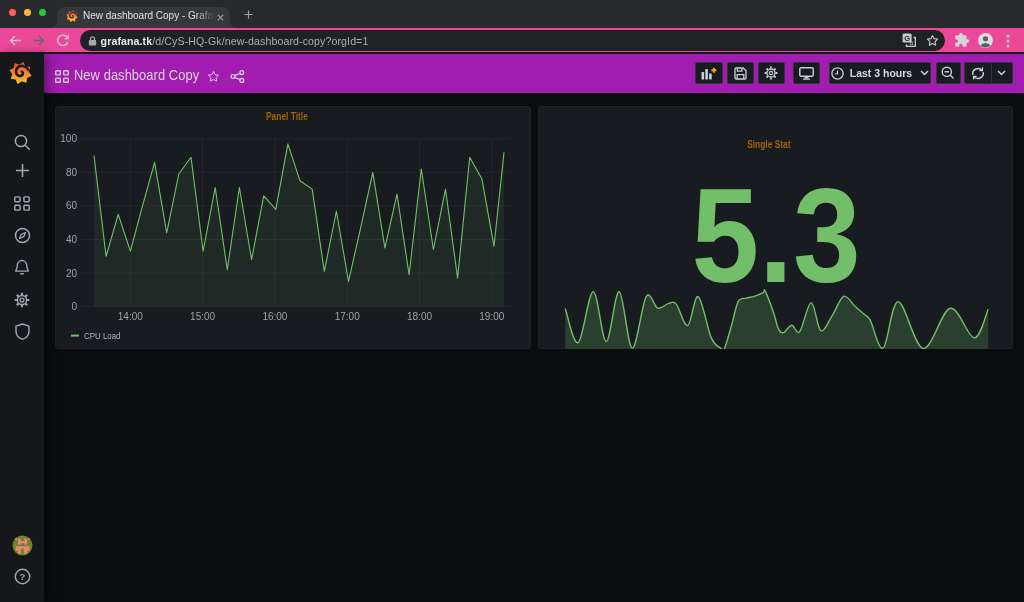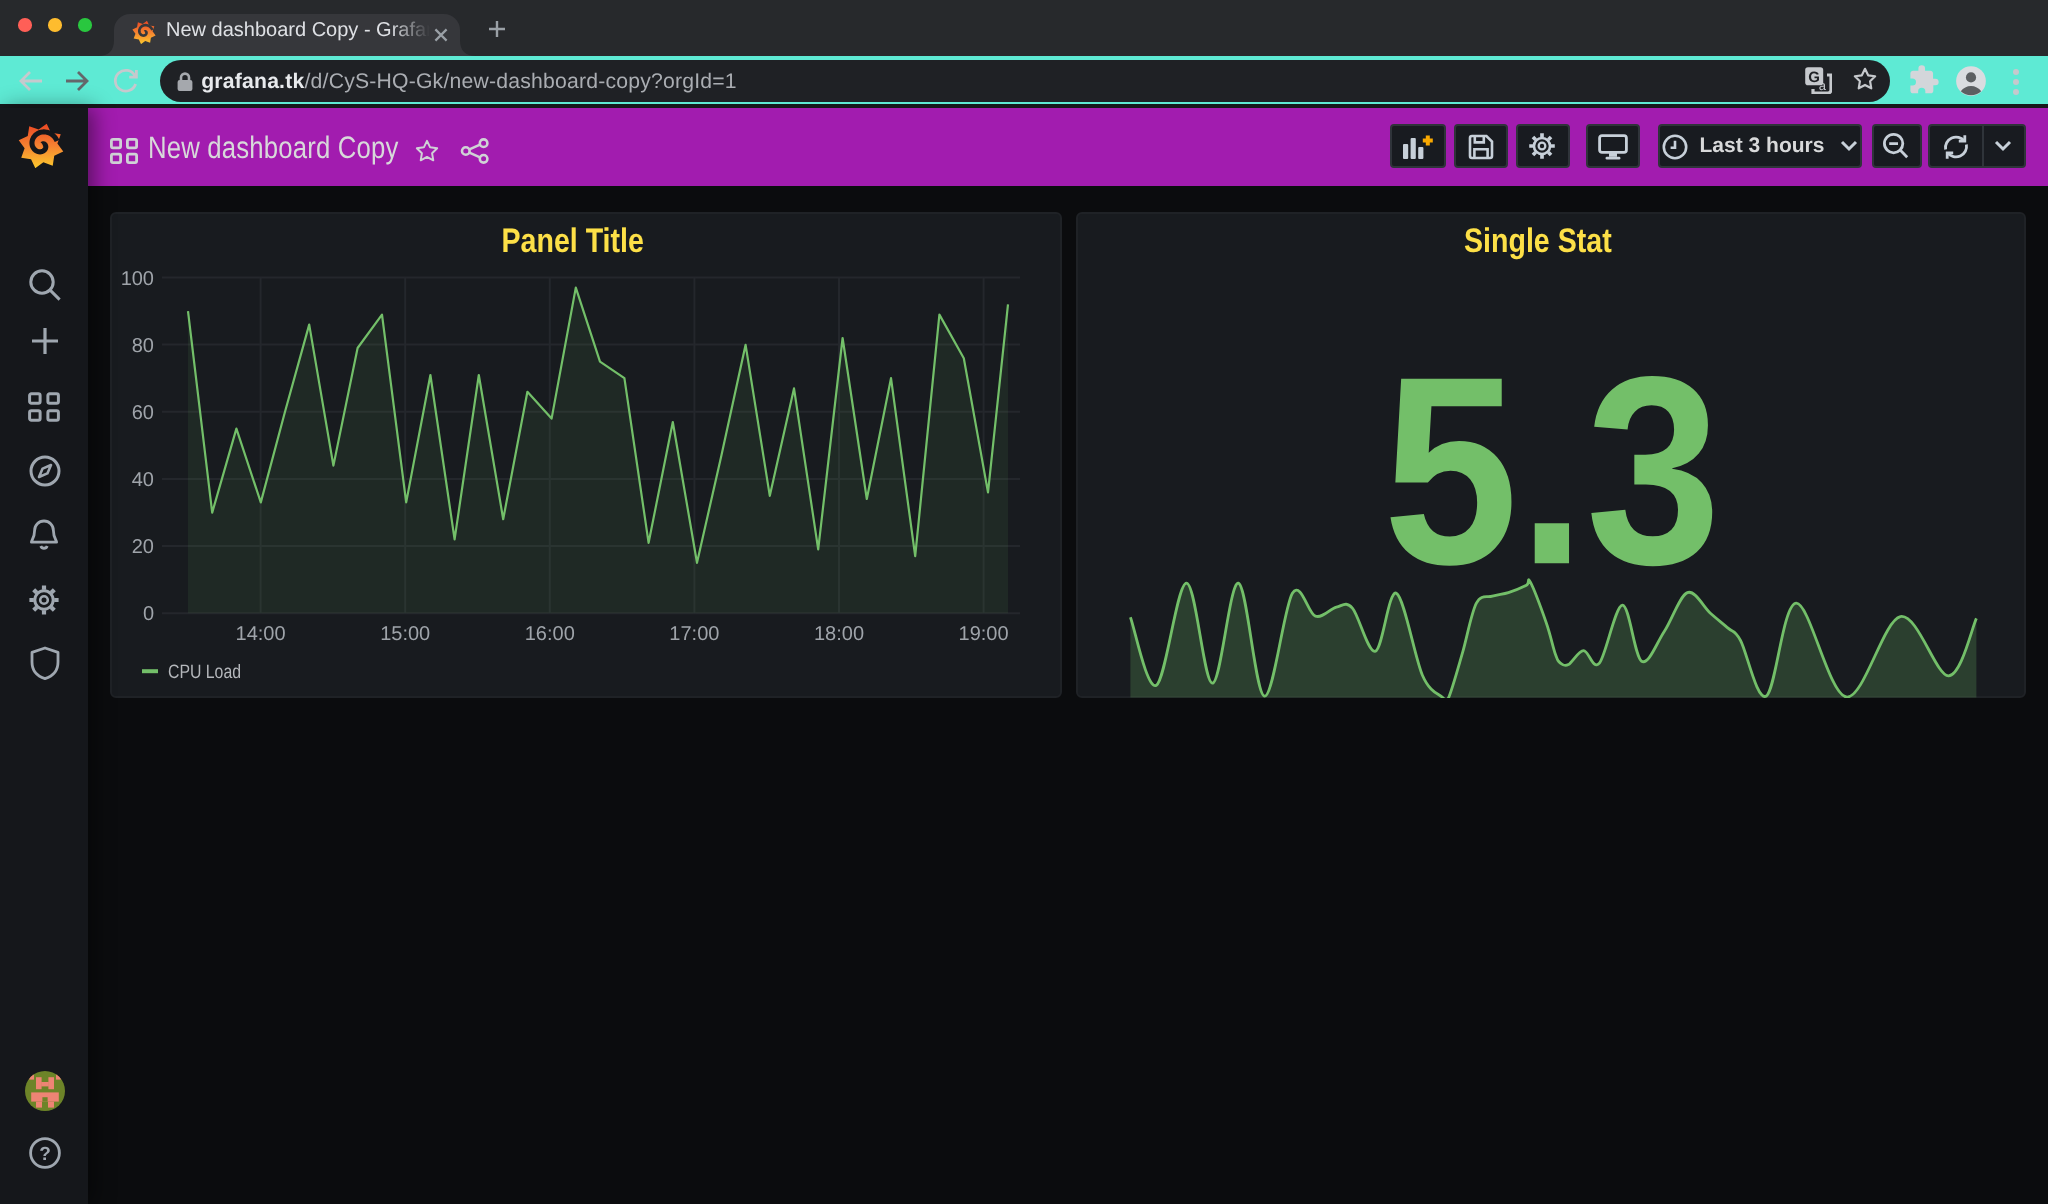--- a/index.html
+++ b/index.html
@@ -6,42 +6,42 @@
 html,body { width:1024px; height:602px; overflow:hidden; background:#0b0c0e;
   font-family:"Liberation Sans", sans-serif; }
 
 #frame { position:absolute; left:0; top:0; width:1024px; height:28px; background:#27292c; }
 #frame .light { position:absolute; top:9.2px; width:6.8px; height:6.8px; border-radius:50%; }
 #tab { position:absolute; left:57px; top:7px; width:173px; height:21px;
   background:#36373b; border-radius:8px 8px 0 0; }
 #tab .title { position:absolute; left:26px; top:2.8px; width:132px; font-size:10px;
   color:#dfe1e5; white-space:nowrap; overflow:hidden;
   -webkit-mask-image:linear-gradient(90deg,#000 85%,transparent 100%); }
-#toolbar { position:absolute; left:0; top:28px; width:1024px; height:24px; background:#5eead4;text-align:center; }
+#toolbar { position:absolute; left:0; top:28px; width:1024px; height:24px; background:#ec4899;text-align:center; }
 #omnibox { position:absolute; left:80px; top:2px; width:865px; height:20.5px;
   border-radius:10.5px; background:#1f2125; }
 #omnibox .url { position:absolute; left:20.6px; top:4.6px; font-size:10.6px; letter-spacing:0.1px;
   font-weight:600; color:#e8eaed; white-space:nowrap; }
 #omnibox .url span { color:#aaadb2; font-weight:500; }
 #sep { position:absolute; left:0; top:52px; width:1024px; height:2px; background:#17181b; }
 
 #app { position:absolute; left:0; top:54px; width:1024px; height:548px; background:#0b0c0e; }
 #navbar { position:absolute; left:44px; top:0; width:980px; height:39px; background:#a21caf; }
 #sidebar { position:absolute; left:0; top:0; width:44px; height:548px; background:#15171b;
   box-shadow:3px 0 10px rgba(0,0,0,0.45); z-index:5; }
 #navbar .dtitle { position:absolute; left:30px; top:12px; font-size:15.5px; font-weight:500;
   color:#d8d9da; letter-spacing:0.1px; transform:scaleX(0.83); transform-origin:0 0; }
 .navbtn { position:absolute; top:8.3px; height:21.5px; background:#181b20;
   border:1px solid #2f343a; border-radius:2px; display:flex; align-items:center;
   justify-content:center; color:#c7d0d9; }
 #dash { position:absolute; left:44px; top:39px; width:980px; height:509px; background:#0b0c0e; }
 .panel { position:absolute; top:13.4px; height:242.6px; background:#181b1f;
   border:1px solid #1f2226; border-radius:3px; }
-.ptitle { position:absolute; top:3.5px; width:100%; text-align:center; font-size:17px;
-  font-weight:700; color:#fde047; }
+.ptitle { position:absolute; top:3.5px; width:100%; text-align:center; font-size:10px;
+  font-weight:700; color:#a16207; }
 </style>
 </head>
 <body>
 
 <div id="frame">
   <div class="light" style="left:9.1px;background:#ff5f57;"></div>
   <div class="light" style="left:24.4px;background:#febc2e;"></div>
   <div class="light" style="left:38.9px;background:#29c73f;"></div>
   <div id="tab">
     <svg style="position:absolute;left:-8px;bottom:0;" width="8" height="8">
@@ -229,21 +229,21 @@
           <text x="292.2" y="214" font-size="10" fill="#9fa4aa" text-anchor="middle">17:00</text>
           <text x="364.5" y="214" font-size="10" fill="#9fa4aa" text-anchor="middle">18:00</text>
           <text x="436.8" y="214" font-size="10" fill="#9fa4aa" text-anchor="middle">19:00</text>
           <path d="M 39.0 49.6 L 51.1 150.3 L 63.2 108.3 L 75.4 145.2 L 87.5 99.9 L 99.6 56.3 L 111.7 126.8 L 123.8 68.0 L 136.0 51.3 L 148.1 145.2 L 160.2 81.5 L 172.3 163.7 L 184.4 81.5 L 196.6 153.6 L 208.7 89.9 L 220.8 103.3 L 232.9 37.8 L 245.0 74.8 L 257.2 83.1 L 269.3 165.4 L 281.4 105.0 L 293.5 175.4 L 305.7 121.7 L 317.8 66.4 L 329.9 141.9 L 342.0 88.2 L 354.1 168.7 L 366.3 63.0 L 378.4 143.5 L 390.5 83.1 L 402.6 172.1 L 414.7 51.3 L 426.9 73.1 L 439.0 140.2 L 449.0 46.2 L 449.0 200.6 L 39.0 200.6 Z" fill="rgba(115,191,105,0.09)"></path>
           <path d="M 39.0 49.6 L 51.1 150.3 L 63.2 108.3 L 75.4 145.2 L 87.5 99.9 L 99.6 56.3 L 111.7 126.8 L 123.8 68.0 L 136.0 51.3 L 148.1 145.2 L 160.2 81.5 L 172.3 163.7 L 184.4 81.5 L 196.6 153.6 L 208.7 89.9 L 220.8 103.3 L 232.9 37.8 L 245.0 74.8 L 257.2 83.1 L 269.3 165.4 L 281.4 105.0 L 293.5 175.4 L 305.7 121.7 L 317.8 66.4 L 329.9 141.9 L 342.0 88.2 L 354.1 168.7 L 366.3 63.0 L 378.4 143.5 L 390.5 83.1 L 402.6 172.1 L 414.7 51.3 L 426.9 73.1 L 439.0 140.2 L 449.0 46.2" fill="none" stroke="#73bf69" stroke-width="1.1" stroke-linejoin="round"></path>
           <path d="M16 229.6 H24" stroke="#73bf69" stroke-width="2"></path>
           <text x="29" y="233" font-size="9.7" fill="#b4b7bb" textLength="36.5" lengthAdjust="spacingAndGlyphs">CPU Load</text>
         </svg>
     </div>
     <div class="panel" id="panel2" style="left:493.8px;width:475.2px;">
-      <div class="ptitle" style="padding-right:13px;"><span style="display:inline-block;transform:scaleX(0.84);">Single Stat</span></div>
+      <div class="ptitle" style="padding-right:13px;margin-top:28px;"><span style="display:inline-block;transform:scaleX(0.84);">Single Stat</span></div>
       <svg style="position:absolute;left:-1px;top:-1px;" width="473" height="243" viewBox="0 0 473 243">
           <path d="M 27.2 202.6 C 29.4 208.3 35.5 239.4 40.2 236.6 C 44.9 233.8 50.5 185.8 55.2 185.6 C 59.9 185.4 63.9 235.6 68.2 235.6 C 72.5 235.6 76.9 184.5 81.2 185.6 C 85.5 186.7 89.7 241.3 94.2 242.1 C 98.7 242.9 104.0 197.3 108.2 190.6 C 112.5 183.9 116.0 200.9 119.7 202.1 C 123.4 203.3 127.1 198.3 130.2 197.6 C 133.3 196.9 135.0 194.4 138.2 198.1 C 141.5 201.8 146.0 220.8 149.7 219.6 C 153.4 218.3 156.3 188.6 160.2 190.6 C 164.1 192.6 169.4 222.9 173.2 231.6 C 177.0 240.3 181.0 240.7 183.2 242.6 C 185.4 244.5 184.5 246.8 186.2 243.1 C 187.9 239.4 190.9 228.5 193.2 220.6 C 195.5 212.7 197.7 200.3 200.2 195.6 C 202.7 190.8 205.5 193.0 208.2 192.1 C 210.9 191.2 213.4 191.2 216.2 190.3 C 219.0 189.4 223.4 187.5 225.2 186.6 C 227.0 185.7 225.5 181.9 227.2 185.1 C 228.9 188.3 233.1 199.6 235.2 205.6 C 237.3 211.6 238.5 217.8 239.7 221.1 C 240.9 224.4 241.1 224.7 242.2 225.6 C 243.3 226.5 244.3 227.3 246.2 226.3 C 248.1 225.2 251.2 219.4 253.8 219.3 C 256.4 219.2 258.5 229.4 261.7 225.6 C 264.9 221.8 269.7 196.8 273.2 196.6 C 276.7 196.4 279.3 222.4 282.8 224.6 C 286.3 226.8 290.4 215.3 294.2 209.6 C 298.0 203.9 301.9 191.8 305.7 190.3 C 309.5 188.8 313.8 197.6 317.2 200.6 C 320.6 203.6 323.7 206.0 326.2 208.2 C 328.7 210.5 329.0 208.5 332.2 214.1 C 335.4 219.7 340.5 245.1 345.2 242.0 C 349.9 238.9 353.5 195.5 360.2 195.6 C 366.9 195.7 376.5 241.4 385.2 242.5 C 393.9 243.6 403.7 204.1 412.2 202.3 C 420.7 200.5 429.9 231.8 436.2 231.9 C 442.5 232.1 447.9 208.0 450.2 203.2 L 450.2 242.8 L 27.2 242.8 Z" fill="rgba(115,191,105,0.22)"></path>
           <path d="M 27.2 202.6 C 29.4 208.3 35.5 239.4 40.2 236.6 C 44.9 233.8 50.5 185.8 55.2 185.6 C 59.9 185.4 63.9 235.6 68.2 235.6 C 72.5 235.6 76.9 184.5 81.2 185.6 C 85.5 186.7 89.7 241.3 94.2 242.1 C 98.7 242.9 104.0 197.3 108.2 190.6 C 112.5 183.9 116.0 200.9 119.7 202.1 C 123.4 203.3 127.1 198.3 130.2 197.6 C 133.3 196.9 135.0 194.4 138.2 198.1 C 141.5 201.8 146.0 220.8 149.7 219.6 C 153.4 218.3 156.3 188.6 160.2 190.6 C 164.1 192.6 169.4 222.9 173.2 231.6 C 177.0 240.3 181.0 240.7 183.2 242.6 C 185.4 244.5 184.5 246.8 186.2 243.1 C 187.9 239.4 190.9 228.5 193.2 220.6 C 195.5 212.7 197.7 200.3 200.2 195.6 C 202.7 190.8 205.5 193.0 208.2 192.1 C 210.9 191.2 213.4 191.2 216.2 190.3 C 219.0 189.4 223.4 187.5 225.2 186.6 C 227.0 185.7 225.5 181.9 227.2 185.1 C 228.9 188.3 233.1 199.6 235.2 205.6 C 237.3 211.6 238.5 217.8 239.7 221.1 C 240.9 224.4 241.1 224.7 242.2 225.6 C 243.3 226.5 244.3 227.3 246.2 226.3 C 248.1 225.2 251.2 219.4 253.8 219.3 C 256.4 219.2 258.5 229.4 261.7 225.6 C 264.9 221.8 269.7 196.8 273.2 196.6 C 276.7 196.4 279.3 222.4 282.8 224.6 C 286.3 226.8 290.4 215.3 294.2 209.6 C 298.0 203.9 301.9 191.8 305.7 190.3 C 309.5 188.8 313.8 197.6 317.2 200.6 C 320.6 203.6 323.7 206.0 326.2 208.2 C 328.7 210.5 329.0 208.5 332.2 214.1 C 335.4 219.7 340.5 245.1 345.2 242.0 C 349.9 238.9 353.5 195.5 360.2 195.6 C 366.9 195.7 376.5 241.4 385.2 242.5 C 393.9 243.6 403.7 204.1 412.2 202.3 C 420.7 200.5 429.9 231.8 436.2 231.9 C 442.5 232.1 447.9 208.0 450.2 203.2" fill="none" stroke="#73bf69" stroke-width="1.4"></path>
           <text x="238" y="175.6" font-size="134" font-weight="bold" fill="#73bf69" text-anchor="middle" textLength="169" lengthAdjust="spacingAndGlyphs" font-family="Liberation Sans">5.3</text>
         </svg>
     </div>
   </div>
   <div id="sidebar">
     <div style="position:absolute;left:8.5px;top:7px;"><svg width="23" height="23" viewBox="0 0 100 100">
           <defs>

